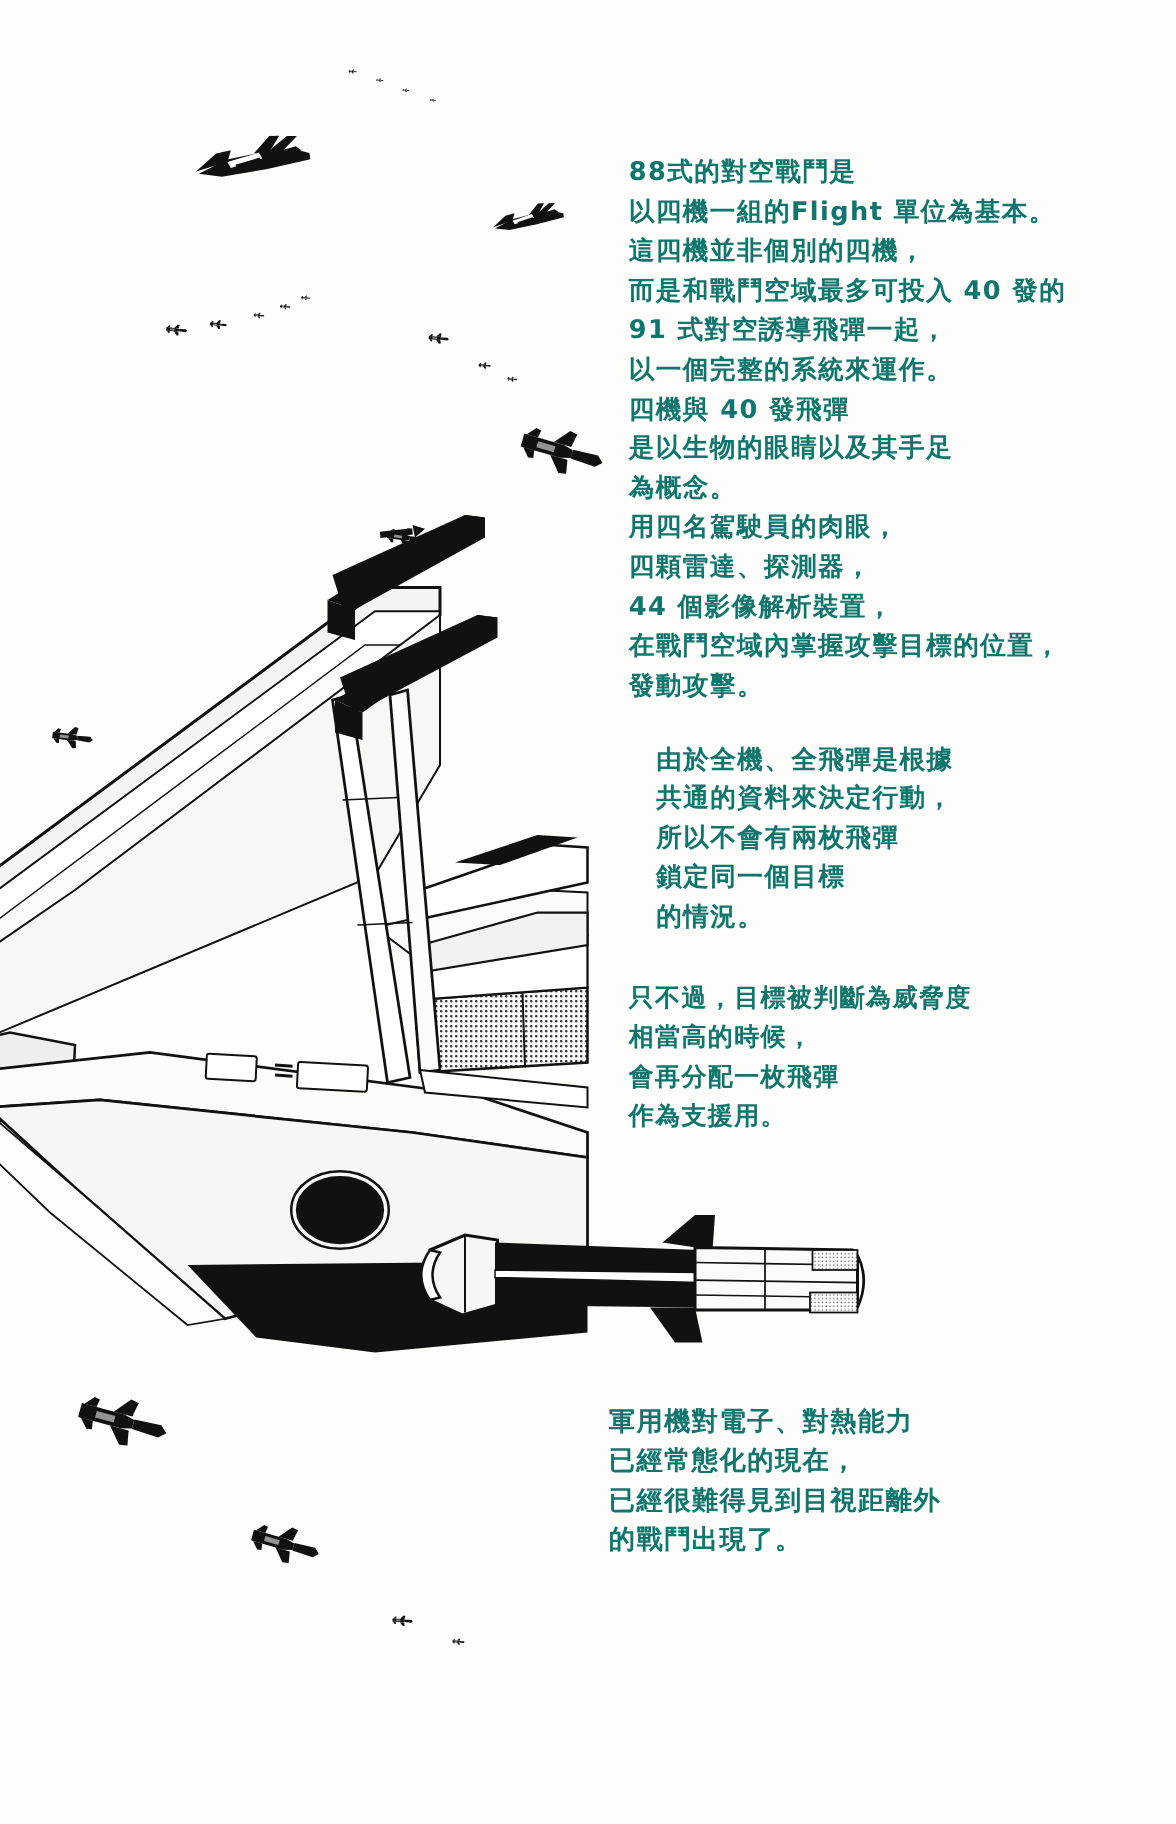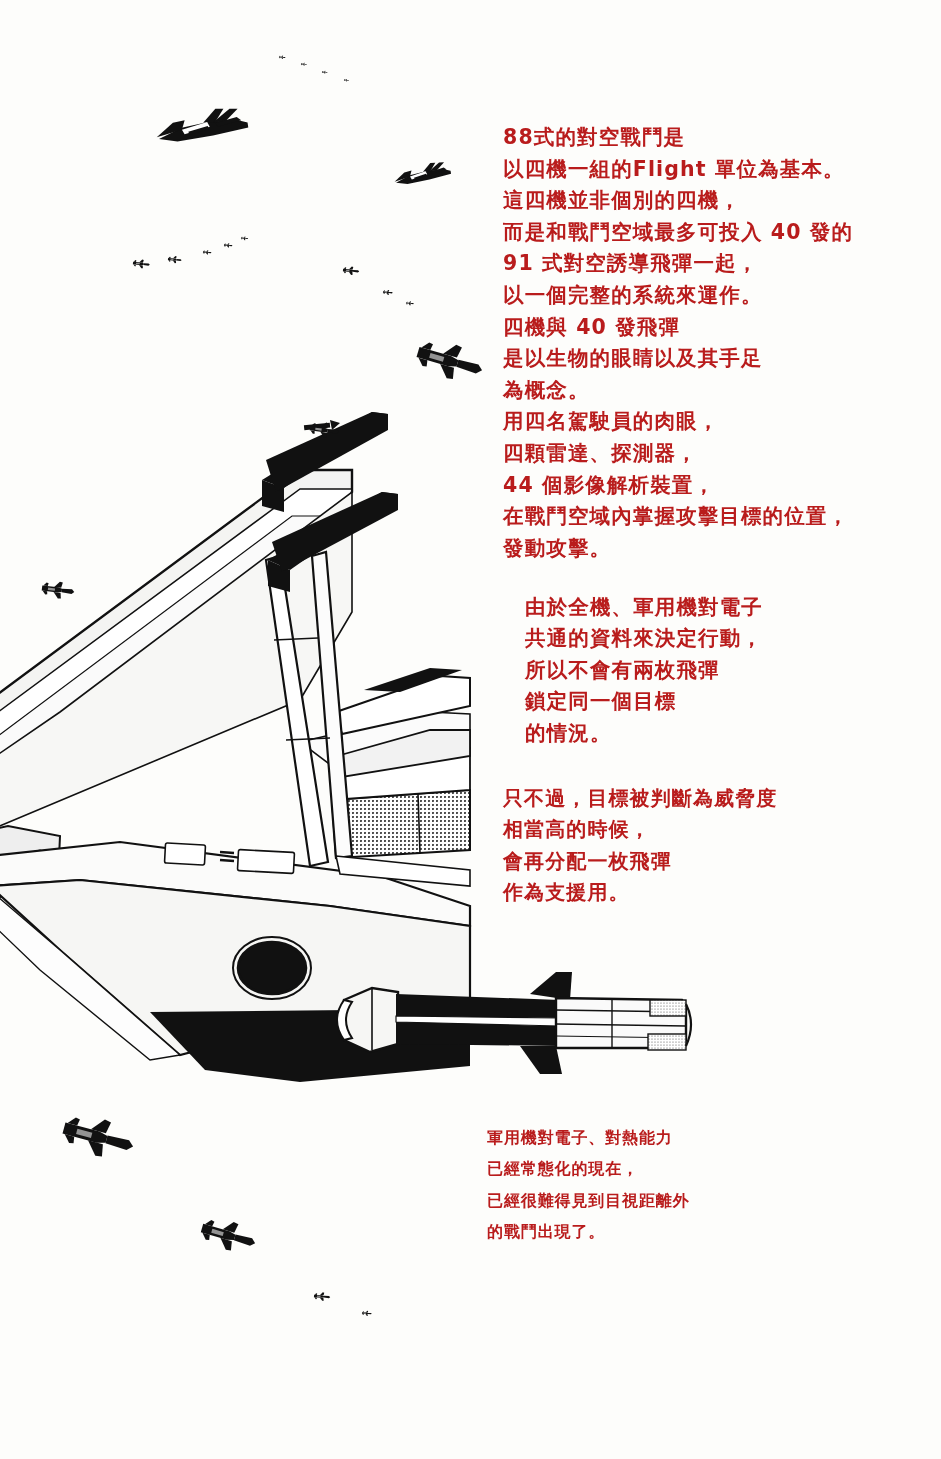--- a/index.html
+++ b/index.html
@@ -17,21 +17,21 @@
     font-family: "DejaVu Sans", sans-serif;
   }
   #art {
     position: absolute;
     left: 0; top: 0;
     width: 941px;
     height: 1459px;
   }
   .textblock {
     position: absolute;
-    color: #b91c1c;
+    color: #0f766e;
     font-family: "DejaVu Sans", sans-serif;
     font-weight: 700;
     letter-spacing: 0.055em;
     white-space: pre-wrap;
     -webkit-font-smoothing: none;
   }
   #tb-main {
     left: 503px;
     top: 122px;
     width: 405px;
@@ -49,21 +49,21 @@
     left: 503px;
     top: 783px;
     width: 400px;
     font-size: 20px;
     line-height: 31.4px;
   }
   #tb-bottom {
     left: 487px;
     top: 1122px;
     width: 420px;
-    font-size: 16px;
+    font-size: 21px;
     line-height: 31.4px;
   }
 </style>
 </head>
 <body>
 
 <div id="page">
 
   <svg id="art" viewBox="0 0 941 1459" xmlns="http://www.w3.org/2000/svg">
 
@@ -279,21 +279,21 @@
 以一個完整的系統來運作。
 四機與 40 發飛彈
 是以生物的眼睛以及其手足
 為概念。
 用四名駕駛員的肉眼，
 四顆雷達、探測器，
 44 個影像解析裝置，
 在戰鬥空域內掌握攻擊目標的位置，
 發動攻擊。</div>
 
-  <div class="textblock" id="tb-second">由於全機、軍用機對電子
+  <div class="textblock" id="tb-second">由於全機、全飛彈是根據
 共通的資料來決定行動，
 所以不會有兩枚飛彈
 鎖定同一個目標
 的情況。</div>
 
   <div class="textblock" id="tb-third">只不過，目標被判斷為威脅度
 相當高的時候，
 會再分配一枚飛彈
 作為支援用。</div>
 

